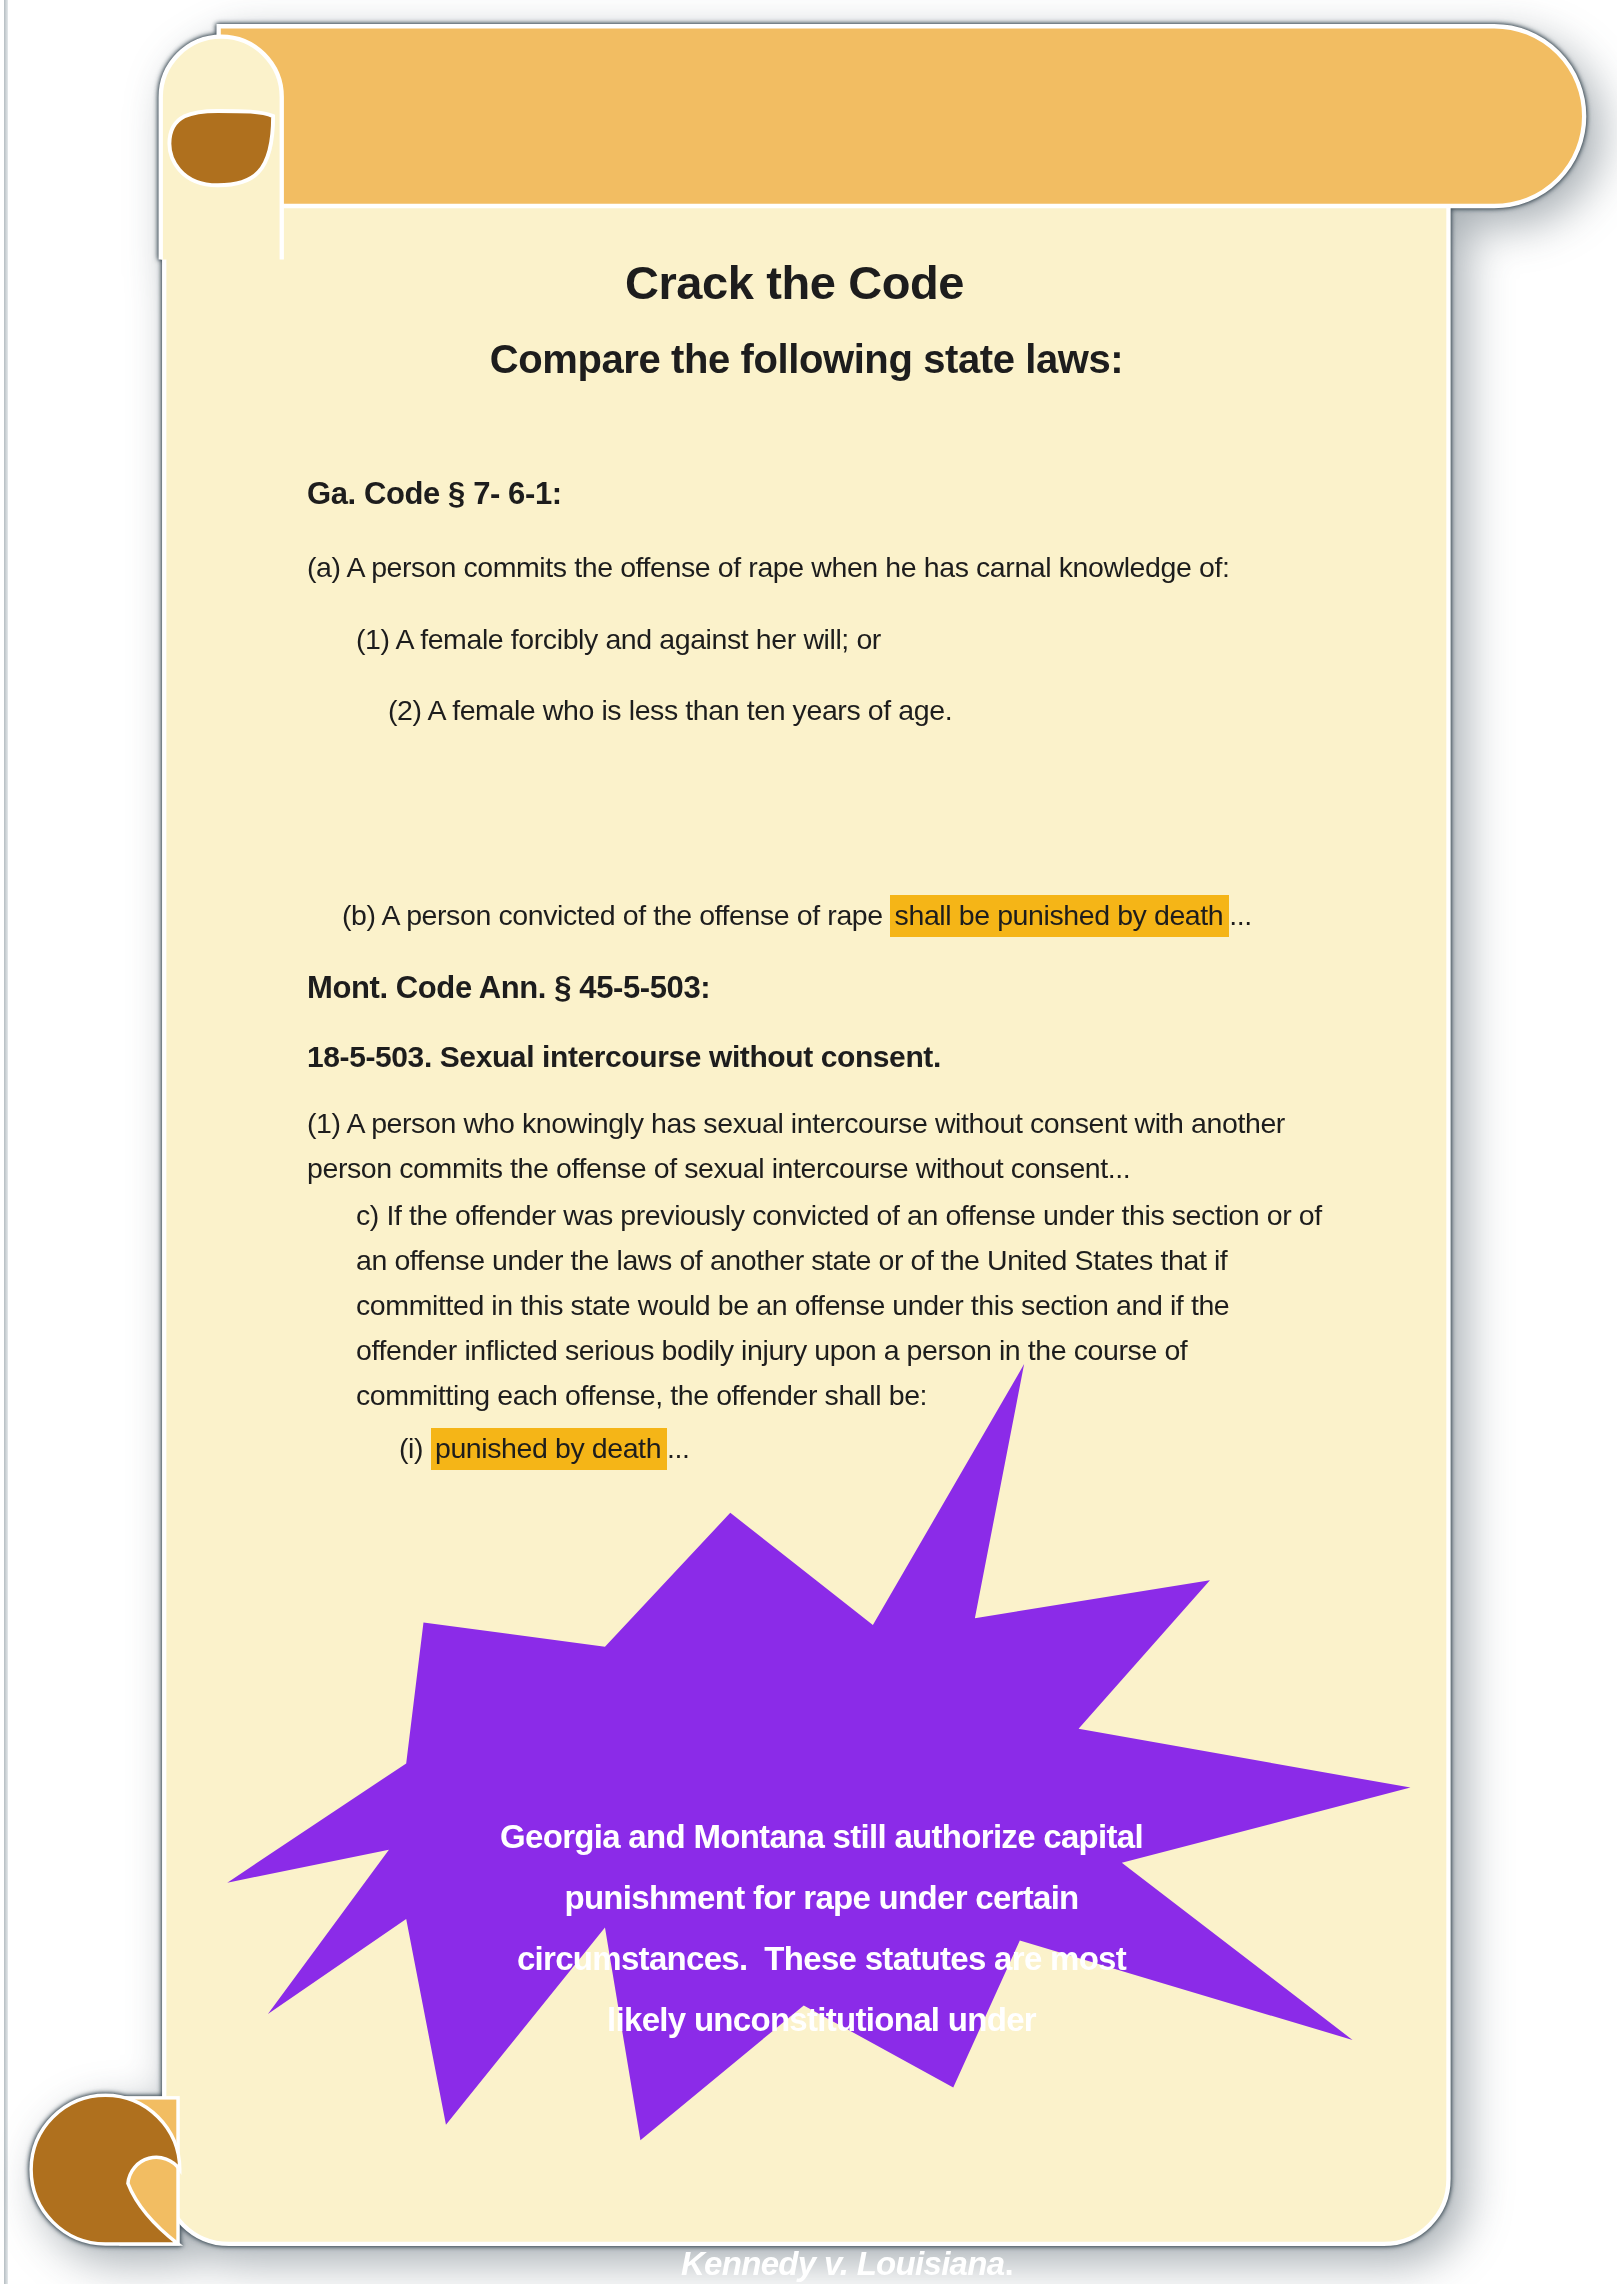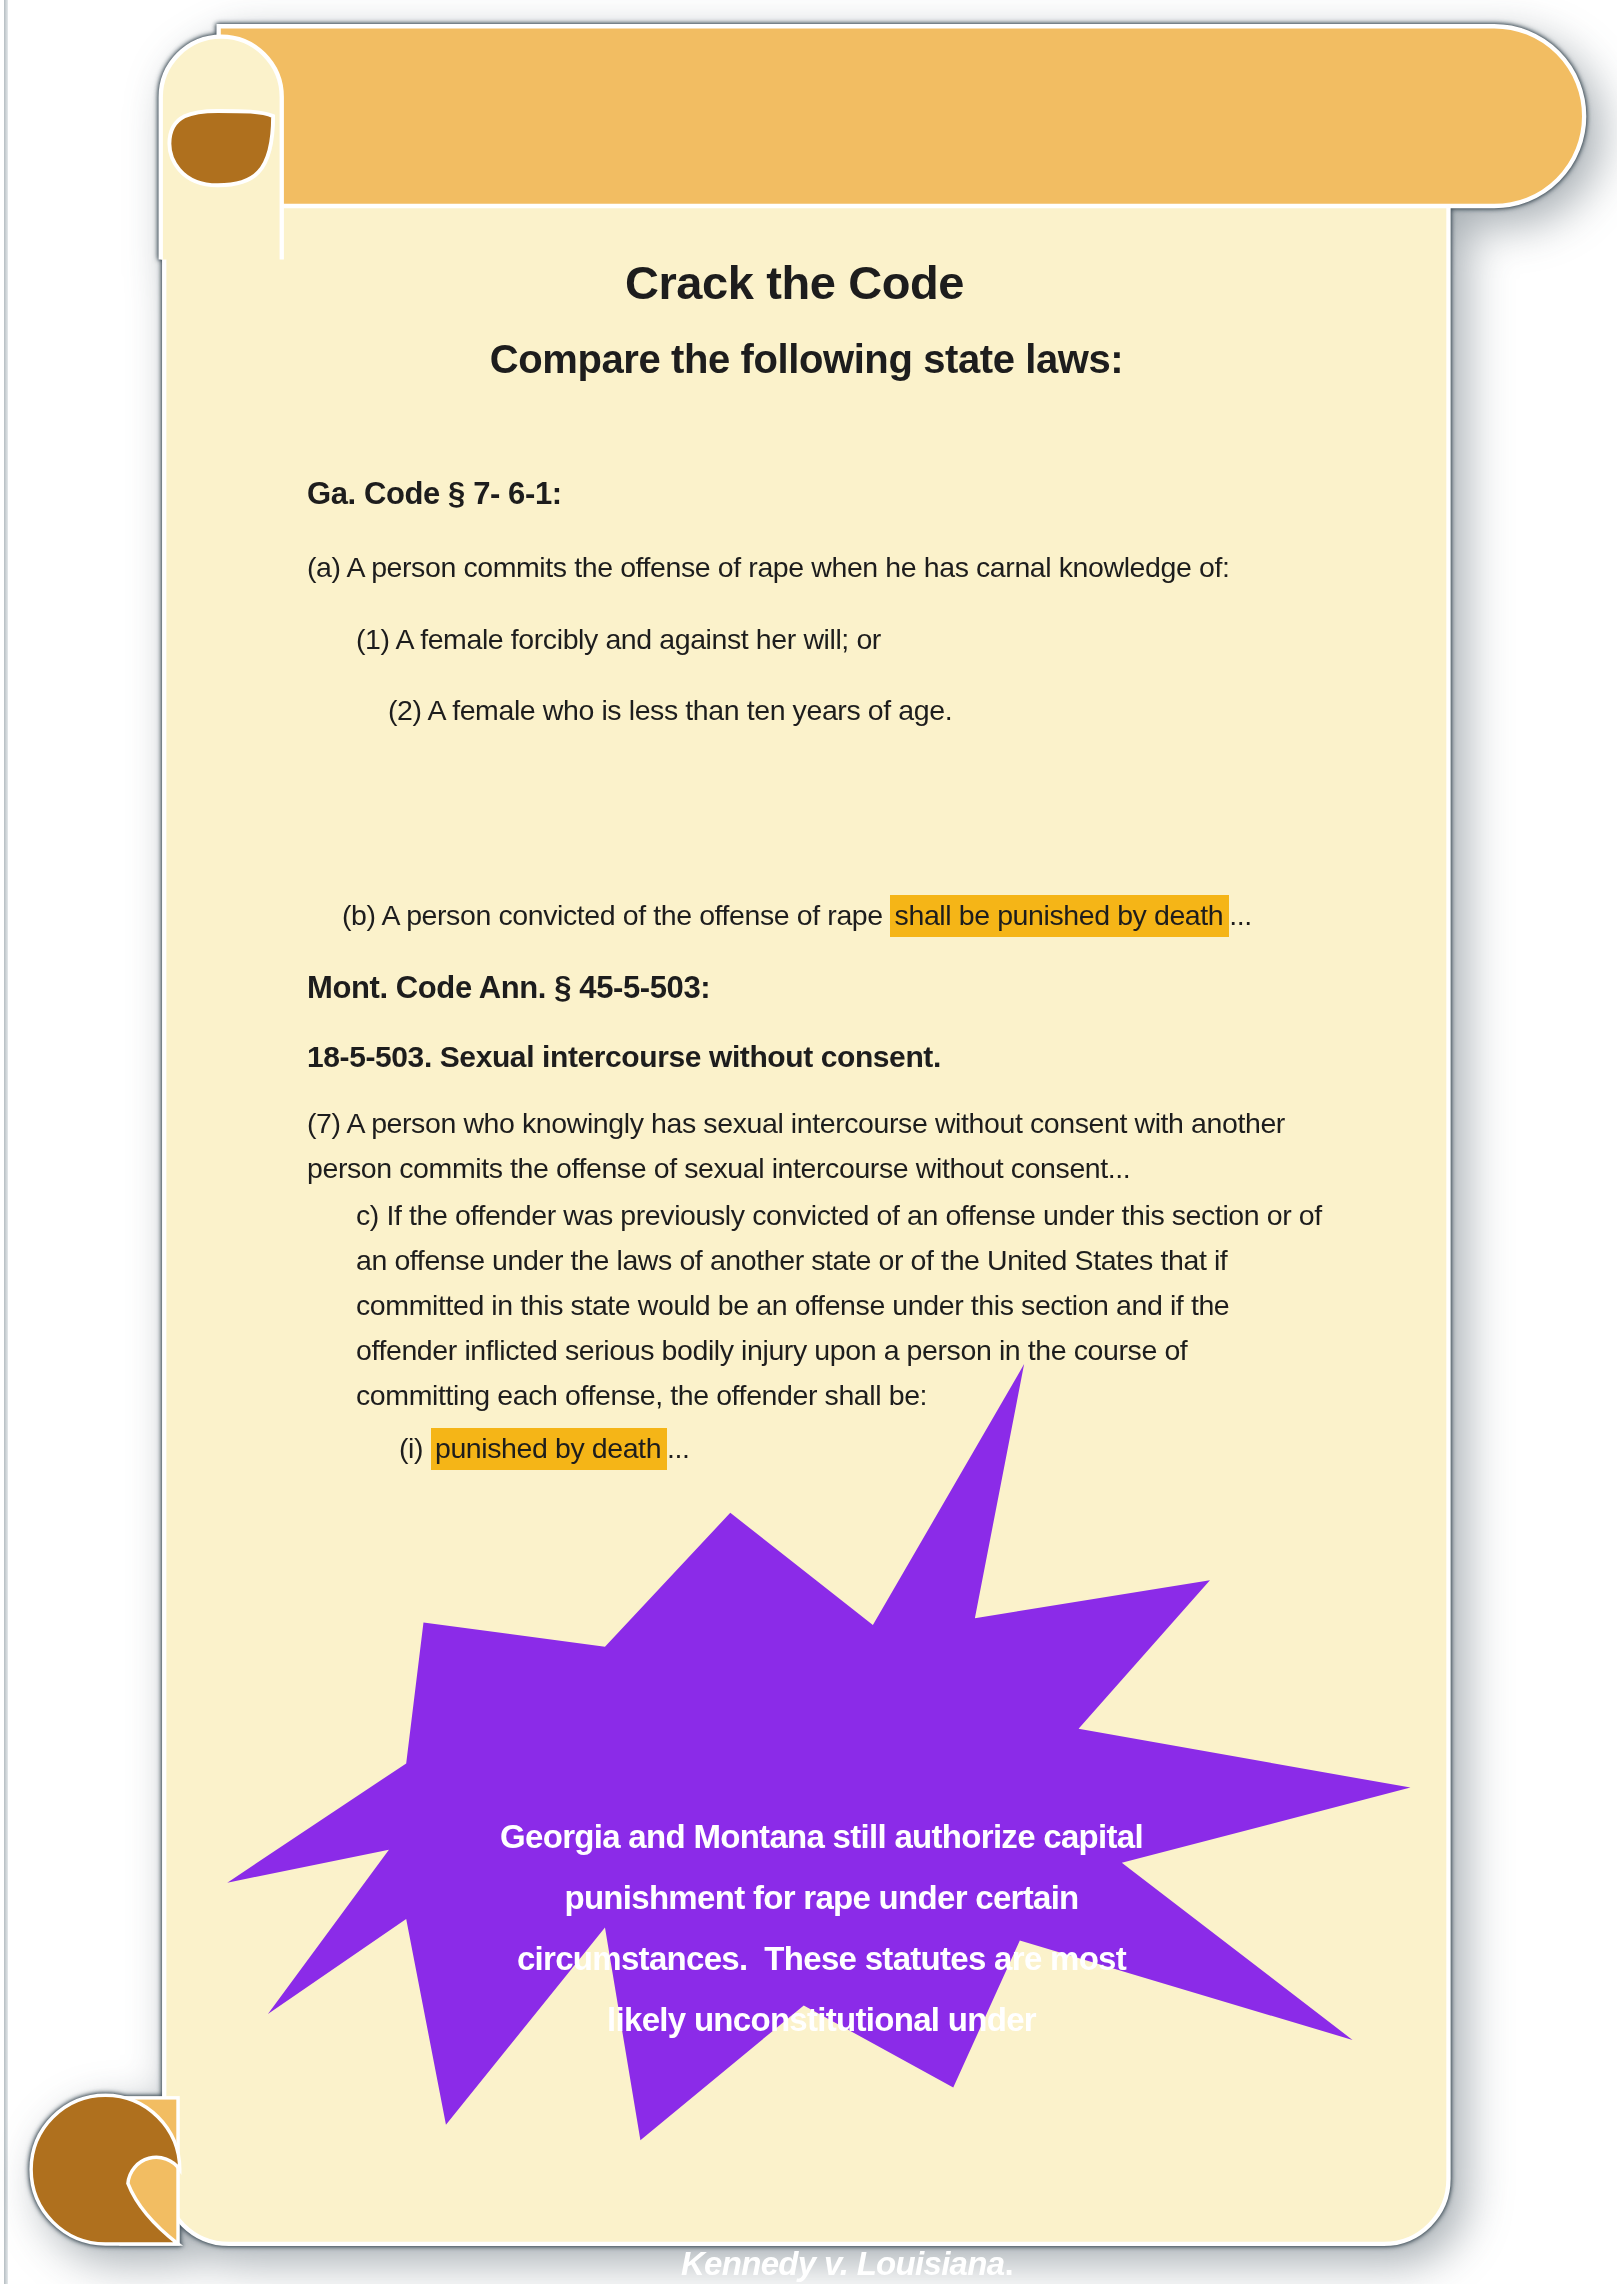--- a/index.html
+++ b/index.html
@@ -64,21 +64,21 @@
 
 
   <div class="txt body-txt" style="left:307px;top:893px;width:1124px;margin-left:35px;">
     <span>(b) A person convicted of the offense of rape </span><mark class="gold">shall be punished by death</mark><span>...</span>
   </div>
 
   <div class="txt heading" style="left:307px;top:965px;">Mont. Code Ann. § 45-5-503:</div>
 
   <div class="txt heading" style="left:307px;top:1034px;font-size:30px;">18-5-503. Sexual intercourse without consent.</div>
 
-  <div class="txt body-txt lines" style="left:307px;top:1101px;width:1124px;">(7) A person who knowingly has sexual intercourse without consent with another
+  <div class="txt body-txt lines" style="left:307px;top:1101px;width:1124px;">(1) A person who knowingly has sexual intercourse without consent with another
 person commits the offense of sexual intercourse without consent...</div>
 
   <div class="txt body-txt lines" style="left:356px;top:1193px;width:1098px;">c) If the offender was previously convicted of an offense under this section or of
 an offense under the laws of another state or of the United States that if
 committed in this state would be an offense under this section and if the
 offender inflicted serious bodily injury upon a person in the course of
 committing each offense, the offender shall be:</div>
 
   <div class="txt body-txt" style="left:399px;top:1426px;width:778px;">
     <span>(i) </span><mark class="gold">punished by death</mark><span>...</span>

